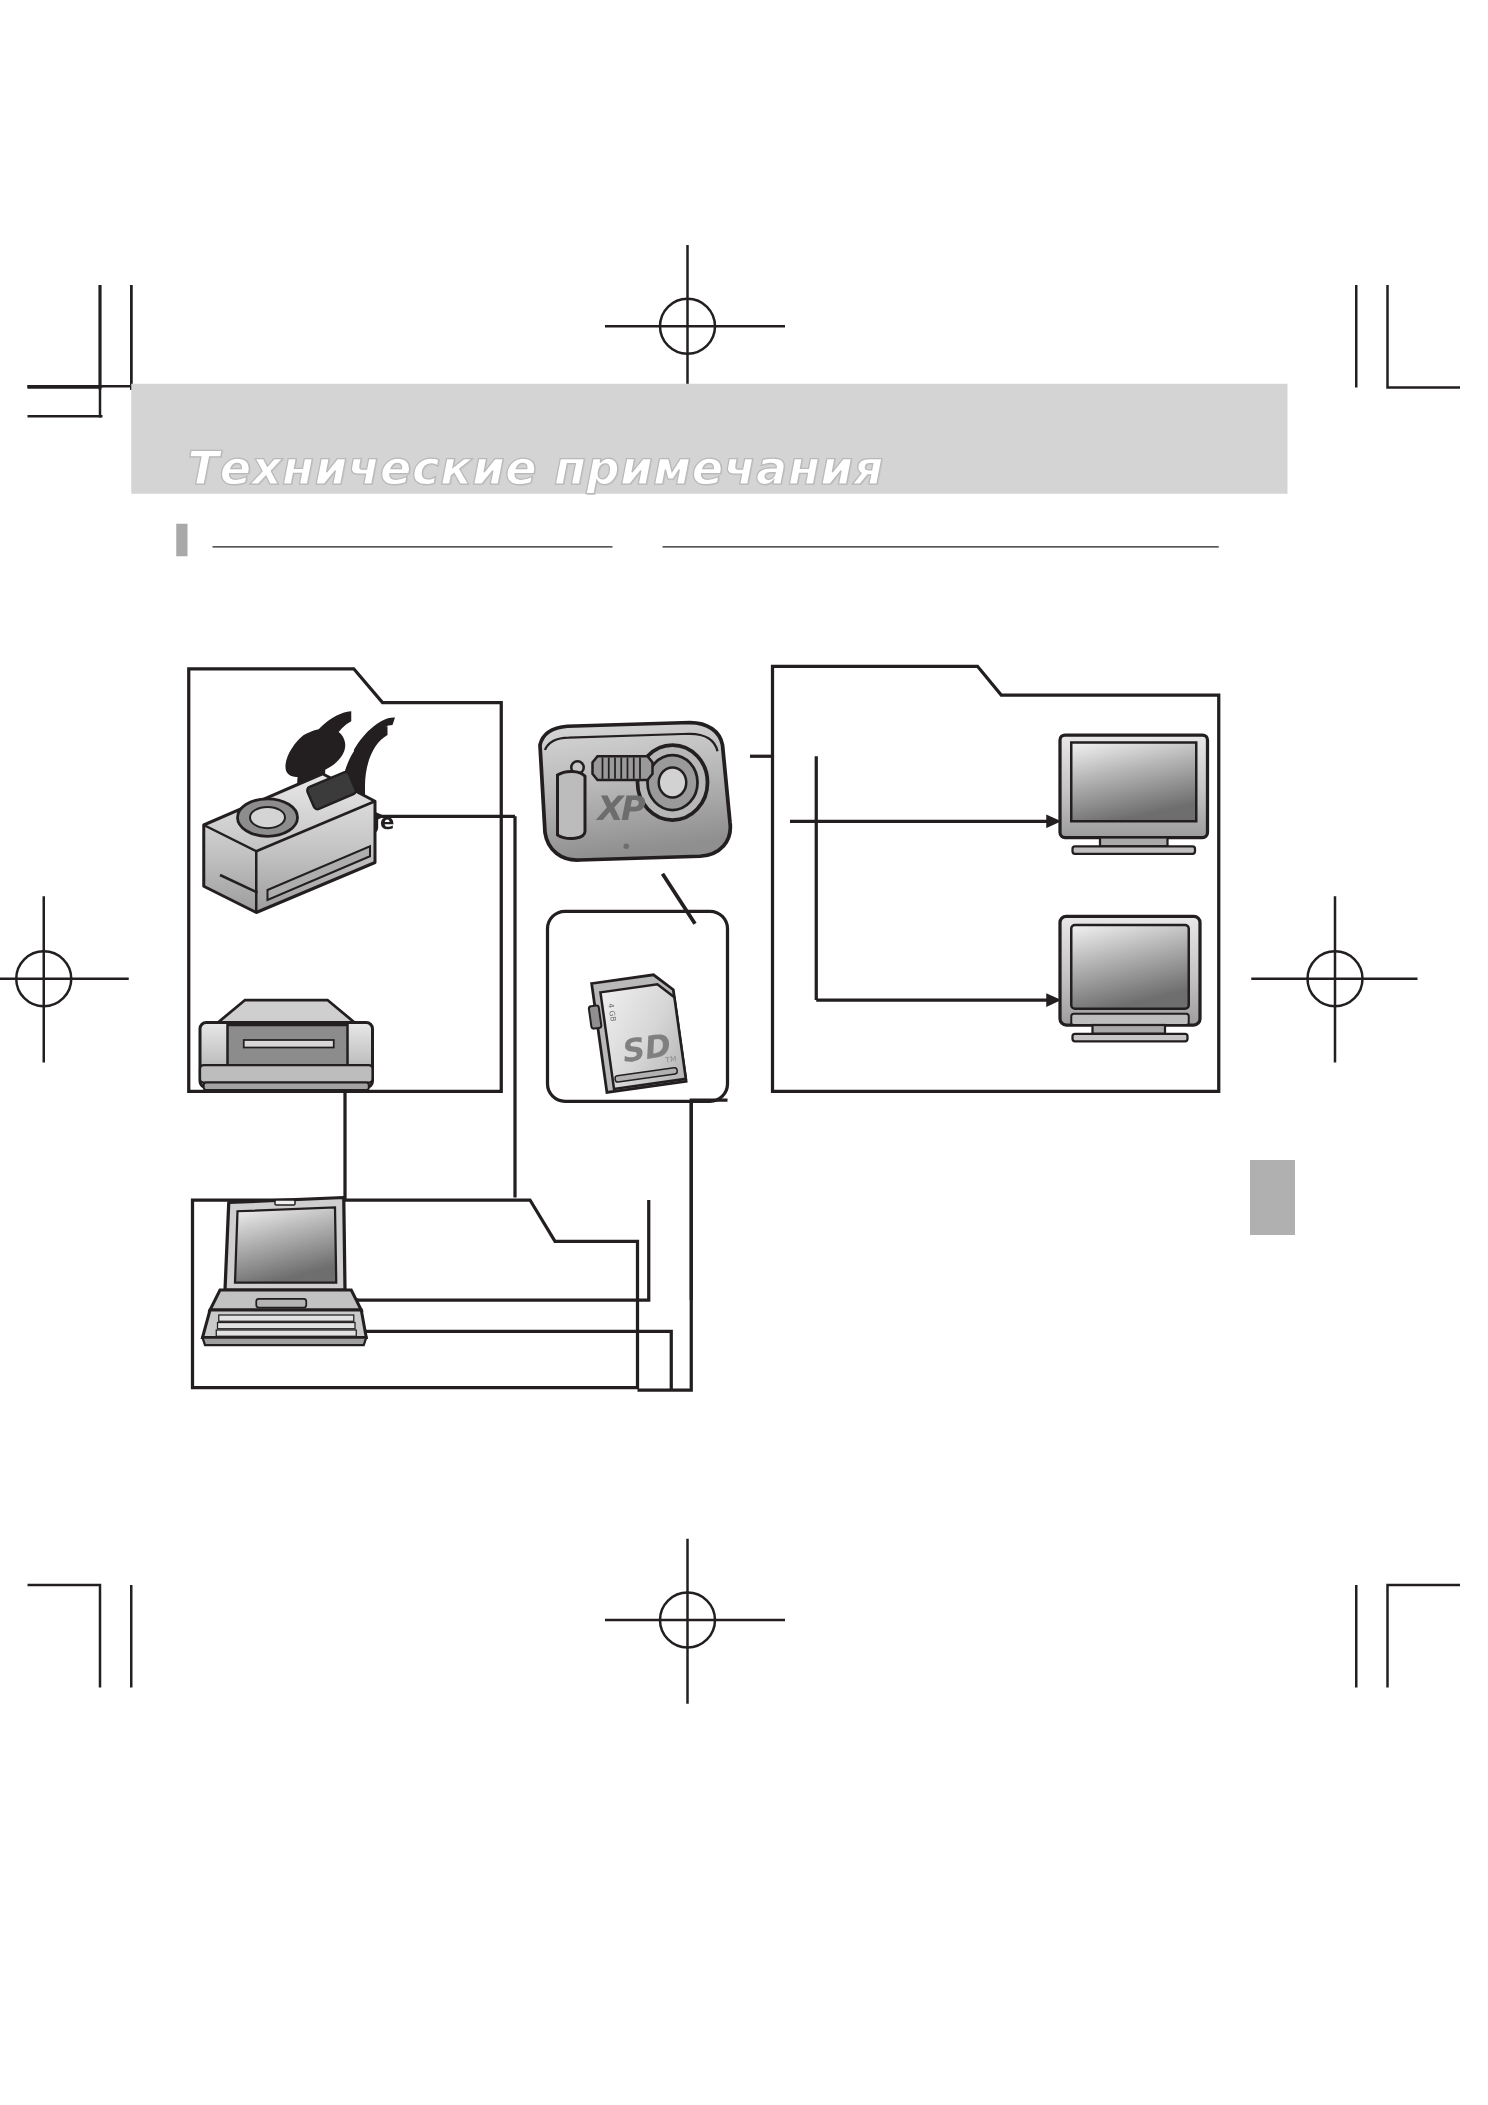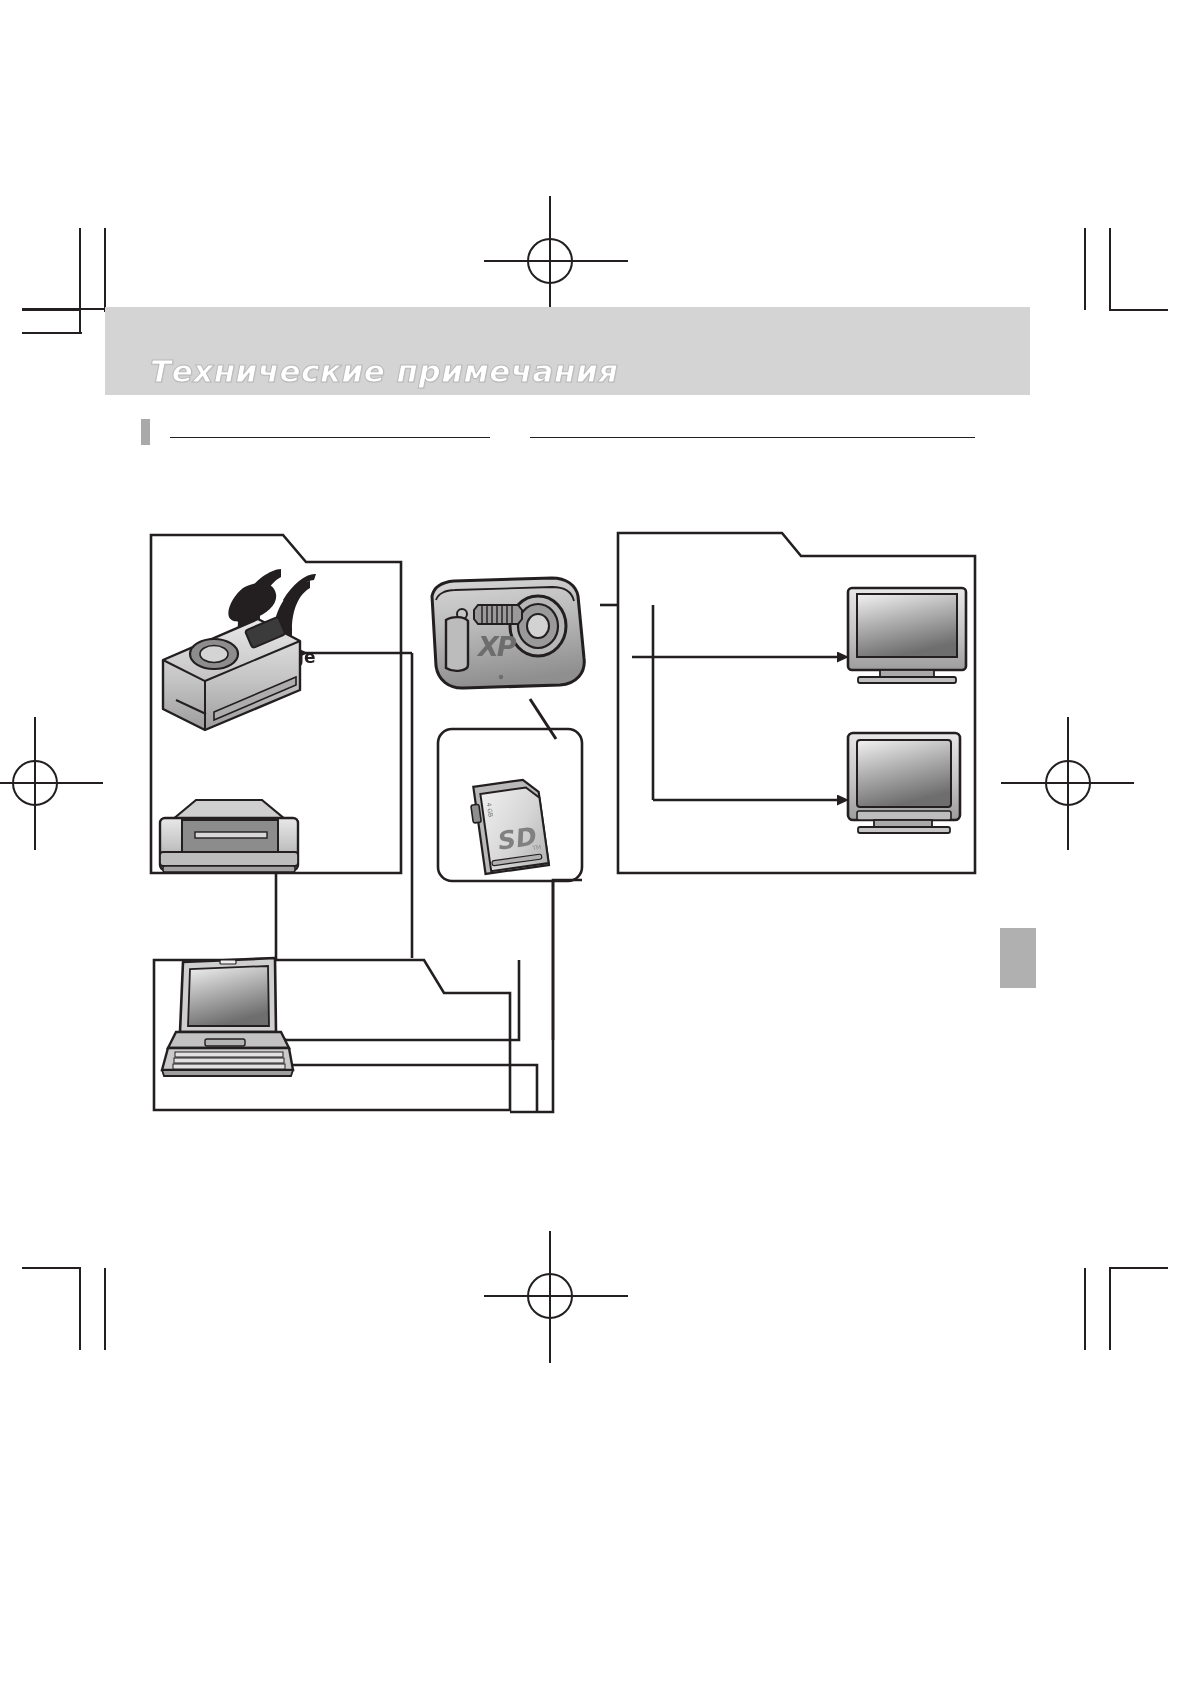--- a/index.html
+++ b/index.html
@@ -28,21 +28,21 @@
     top: 307px;
     width: 925px;
     height: 88px;
     background: #d4d4d4;
   }
   .banner-title {
     position: absolute;
     left: 150px;
     top: 353px;
     font-family: "DejaVu Sans", sans-serif;
-    font-size: 31px;
+    font-size: 37px;
     font-weight: bold;
     font-style: italic;
     color: #ffffff;
     letter-spacing: 0.5px;
     -webkit-text-stroke: 1px #b9b9b9;
     text-shadow: 1px 1px 0 #c9c9c9;
     white-space: nowrap;
   }
   .chapter-tab-top {
     position: absolute;

